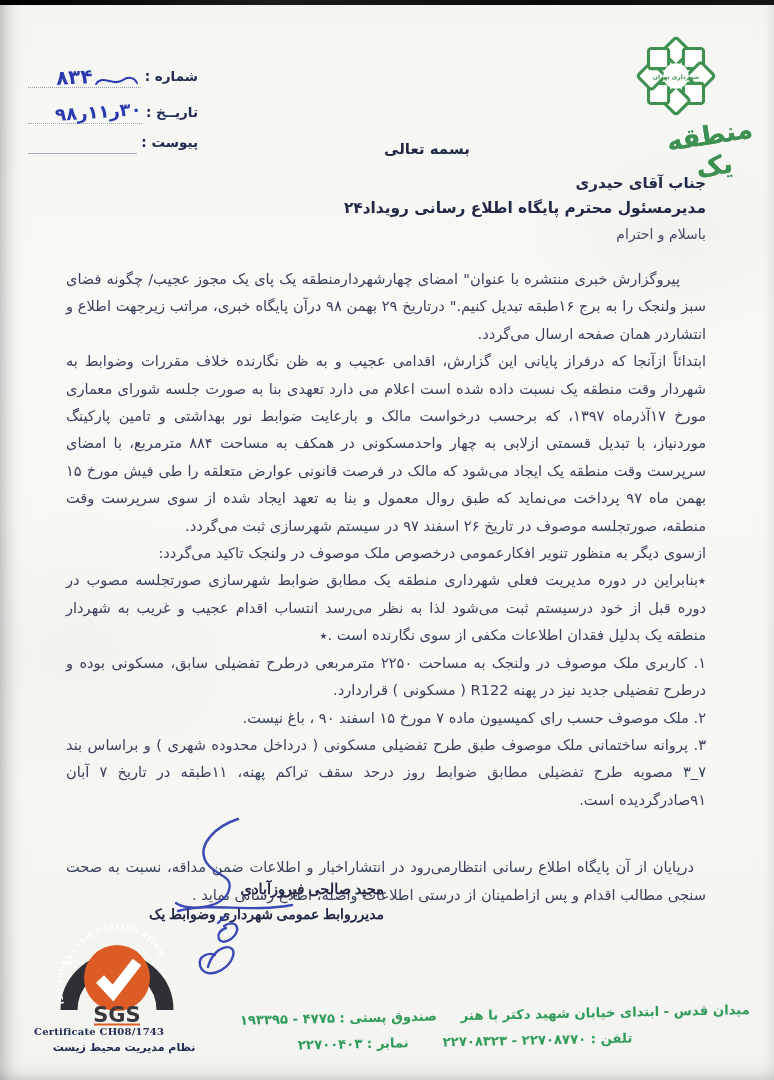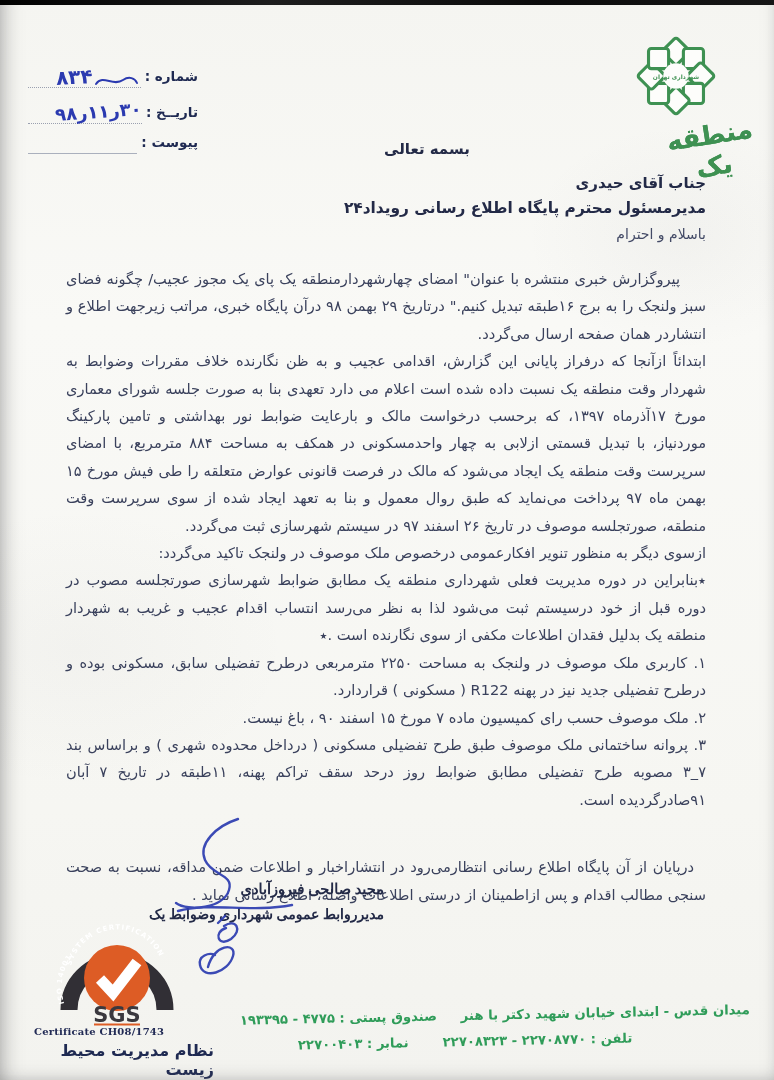--- a/index.html
+++ b/index.html
@@ -76,21 +76,21 @@
     direction:rtl;color:var(--heading-ink);font-weight:bold;font-family:Liberation Serif, serif;}
   .sig-name{font-size:14.6px;line-height:26px;}
   .sig-title{font-size:14px;line-height:26px;}
   .sig-scribble{position:absolute;top:814px;left:148px;z-index:7;pointer-events:none;}
 
   
   .sgs-wrap{position:absolute;top:916px;left:50px;z-index:5;}
   .cert-block{position:absolute;top:1026px;left:34px;width:180px;z-index:5;}
   .cert-no{font-family:"DejaVu Serif","Liberation Serif",serif;font-weight:bold;
     font-size:10px;color:var(--cert-navy);letter-spacing:.2px;}
-  .cert-fa{direction:rtl;text-align:right;font-weight:bold;font-size:16px;
+  .cert-fa{direction:rtl;text-align:center;font-weight:bold;font-size:11px;
     color:var(--label-navy);margin-top:4px;}
 
   
   .footer{position:absolute;top:1002px;left:228px;right:24px;z-index:5;
     direction:rtl;color:var(--footer-green);font-weight:bold;font-size:13.2px;
     transform:rotate(-1.2deg);transform-origin:right center;}
   .footer-row{display:flex;direction:rtl;gap:24px;white-space:nowrap;}
   .footer-row.second{margin-top:11px;padding-right:118px;gap:34px;}
 </style>
 </head>

